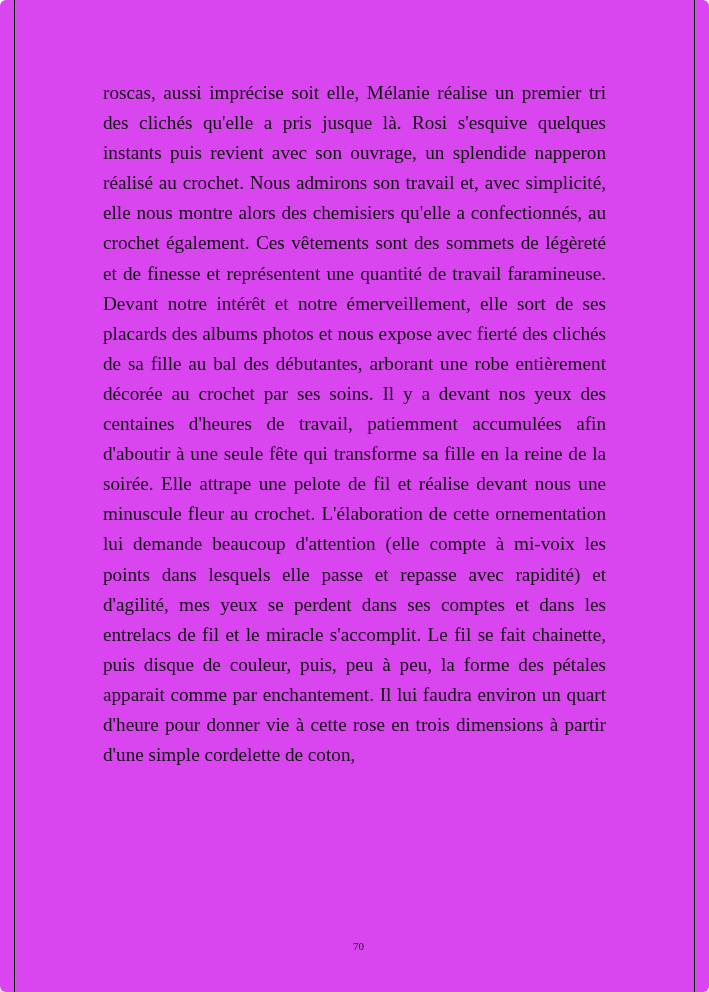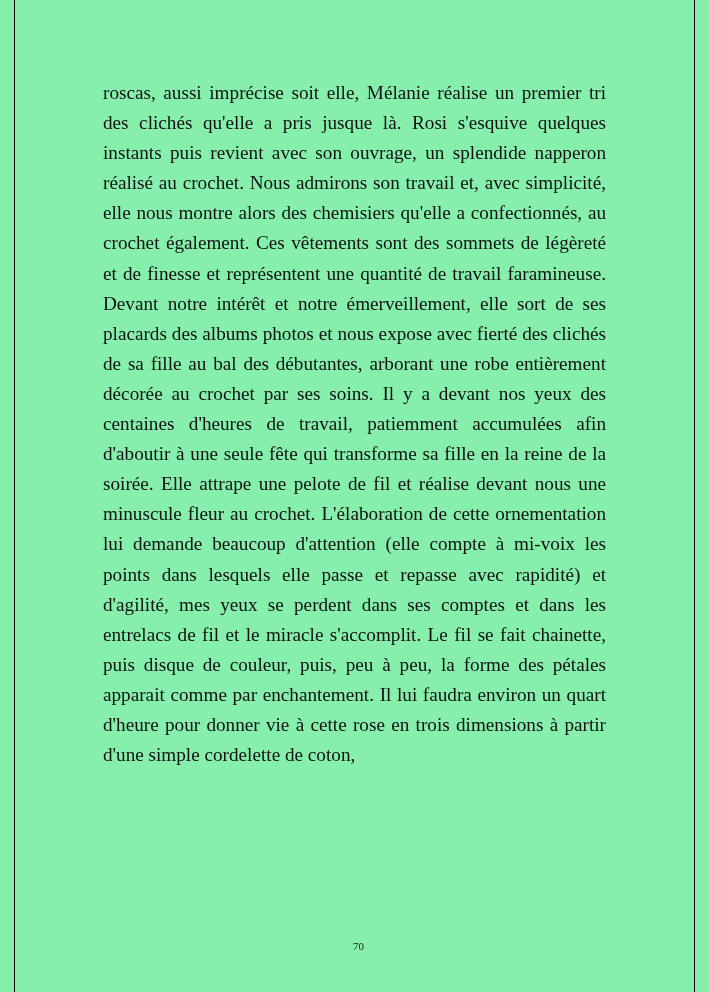--- a/index.html
+++ b/index.html
@@ -4,24 +4,25 @@
 <style>
   html, body {
     margin: 0;
     padding: 0;
     background: #ffffff;
   }
   .page {
     position: relative;
     width: 709px;
     height: 992px;
-    background: #86efac;
+    background: #d946ef;
     overflow: hidden;
     font-family: "Liberation Serif", "DejaVu Serif", serif;
     color: #000000;
+    border-radius: 6px;
   }
   .rule-left {
     position: absolute;
     left: 14px;
     top: 0;
     width: 1px;
     height: 992px;
     background: #000000;
   }
   .rule-right {

